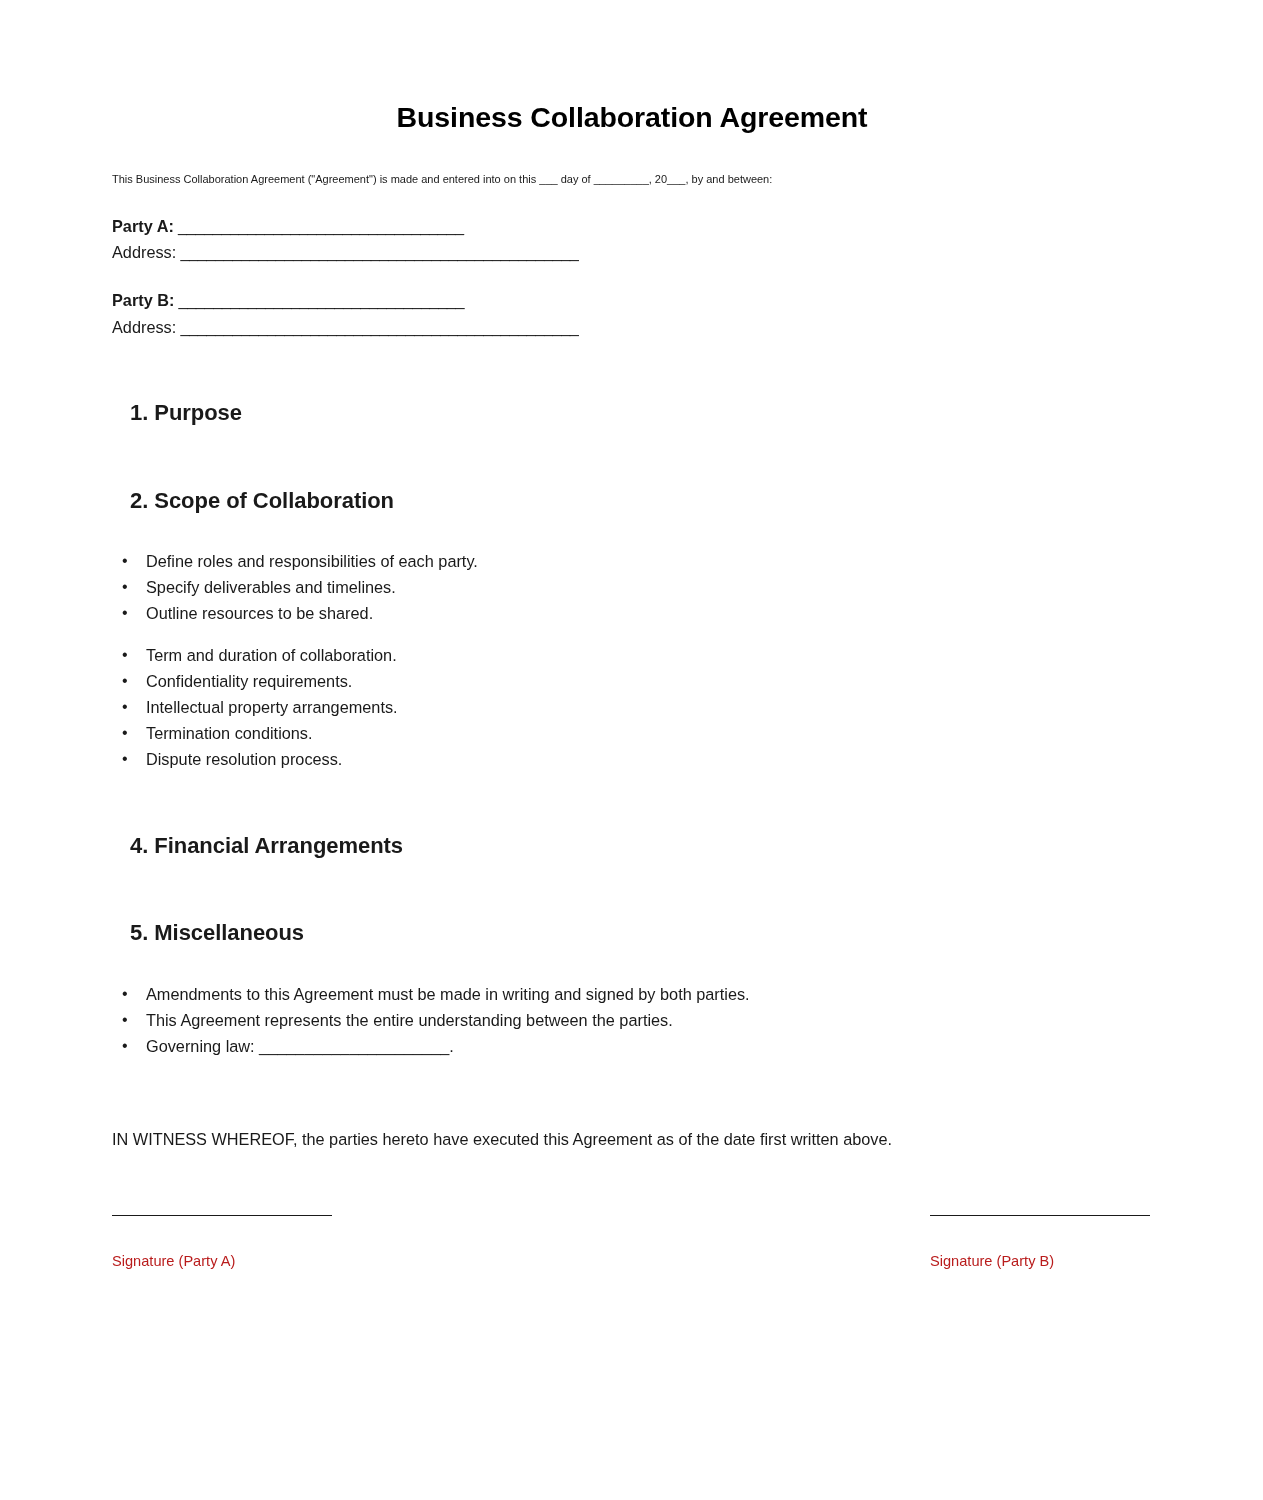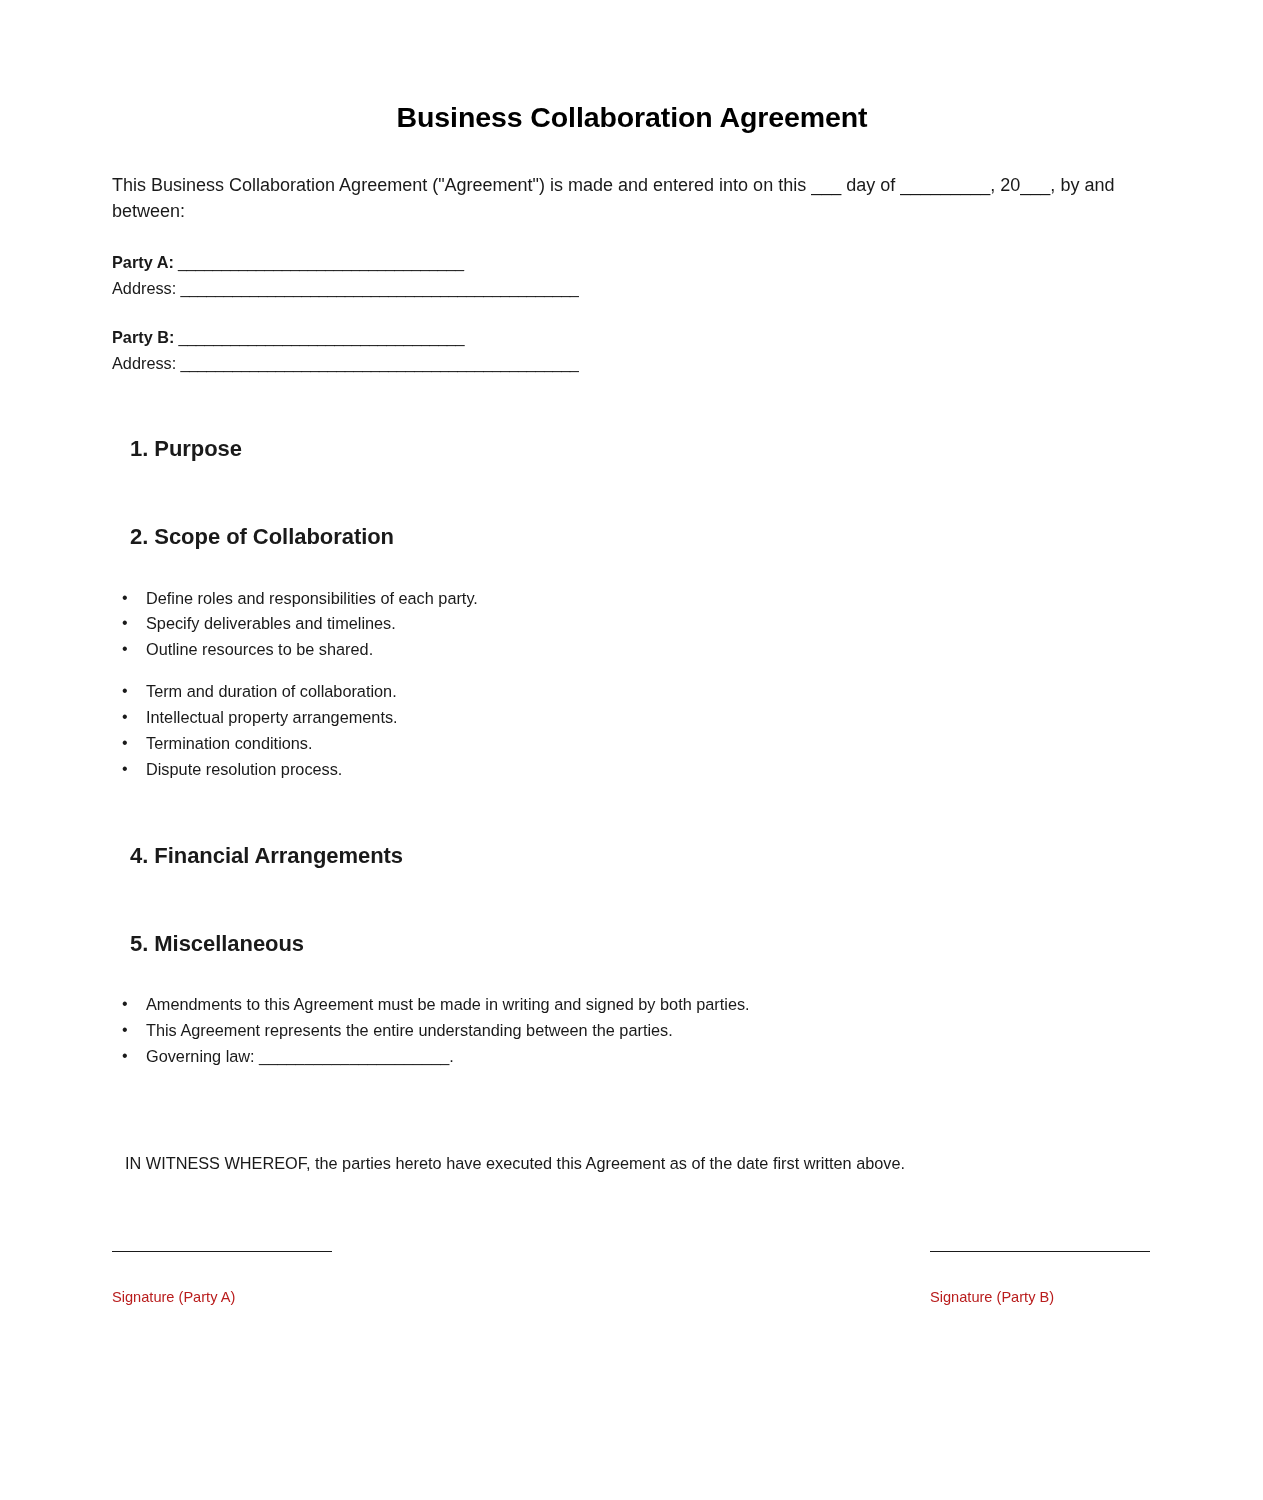--- a/index.html
+++ b/index.html
@@ -32,21 +32,21 @@
     text-align: center;
     font-size: 28.5px;
     font-weight: bold;
     color: #000000;
     letter-spacing: -0.1px;
     margin: 0;
     padding-top: 100px;
     line-height: 1.25;
   }
   .intro {
-    font-size: 18px;
+    font-size: 11px;
     line-height: 1.45;
     margin: 0;
     padding-top: 36px;
     color: #1a1a1a;
   }
   .party-block {
     padding-top: 25px;
   }
   .party-block.second {
     padding-top: 22px;
@@ -96,21 +96,21 @@
     content: "\2022";
     position: absolute;
     left: 10px;
     top: -1px;
     font-size: 16px;
     color: #1a1a1a;
   }
   .witness {
     font-size: 16.3px;
     line-height: 1.5;
-    margin: 13px;
+    margin: 0;
     padding-top: 68px;
     color: #1a1a1a;
   }
   .signature-row {
     position: relative;
     padding-top: 63px;
     height: 110px;
   }
   .sig-col {
     position: absolute;
@@ -163,20 +163,21 @@
 
     <h2 class="section-heading">2. Scope of Collaboration</h2>
     <ul class="bullets">
       <li>Define roles and responsibilities of each party.</li>
       <li>Specify deliverables and timelines.</li>
       <li>Outline resources to be shared.</li>
     </ul>
 
     <ul class="bullets">
       <li>Term and duration of collaboration.</li>
+      <li>Confidentiality requirements.</li>
       <li>Intellectual property arrangements.</li>
       <li>Termination conditions.</li>
       <li>Dispute resolution process.</li>
     </ul>
 
     <h2 class="section-heading">4. Financial Arrangements</h2>
 
     <h2 class="section-heading">5. Miscellaneous</h2>
     <ul class="bullets">
       <li>Amendments to this Agreement must be made in writing and signed by both parties.</li>

